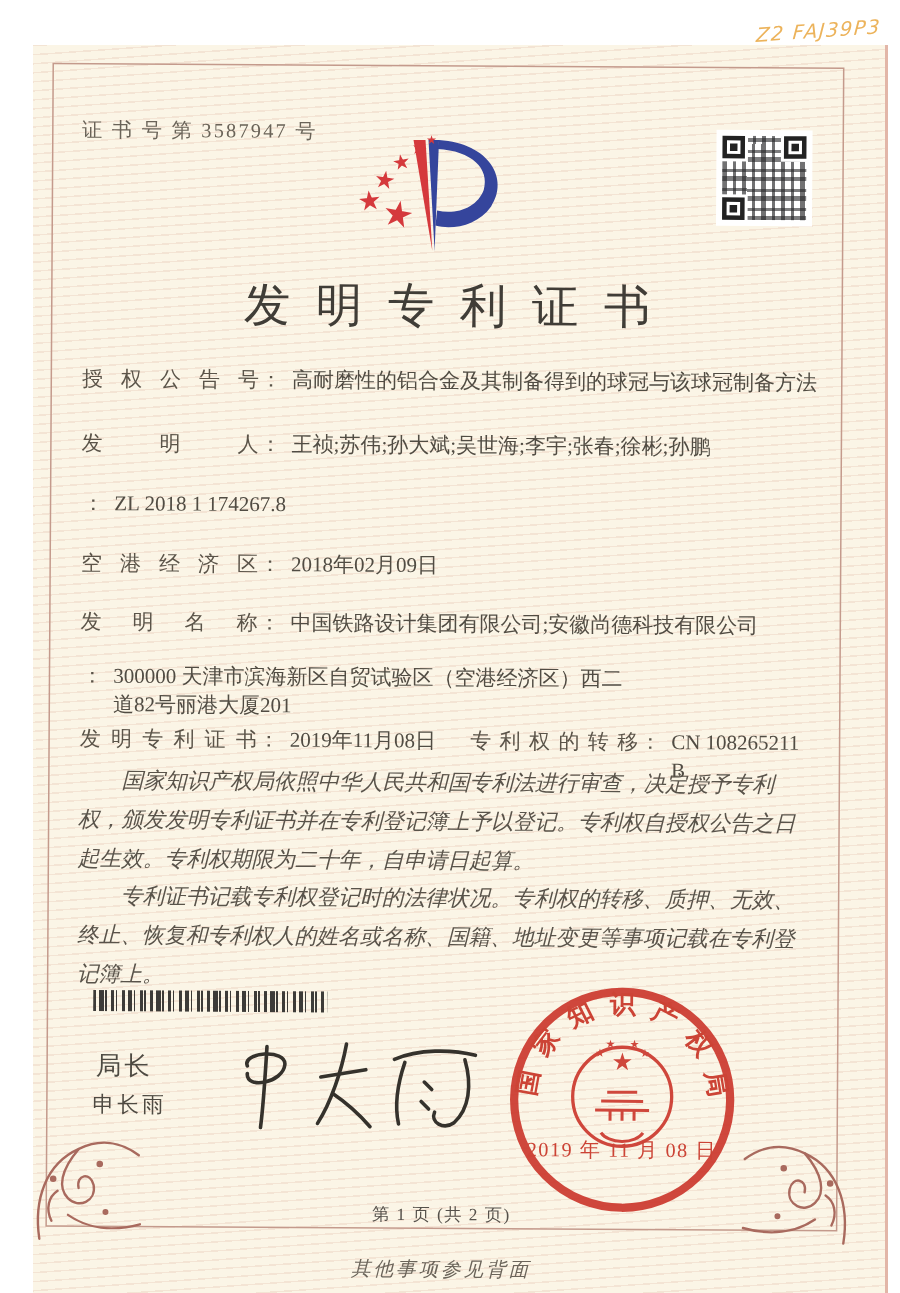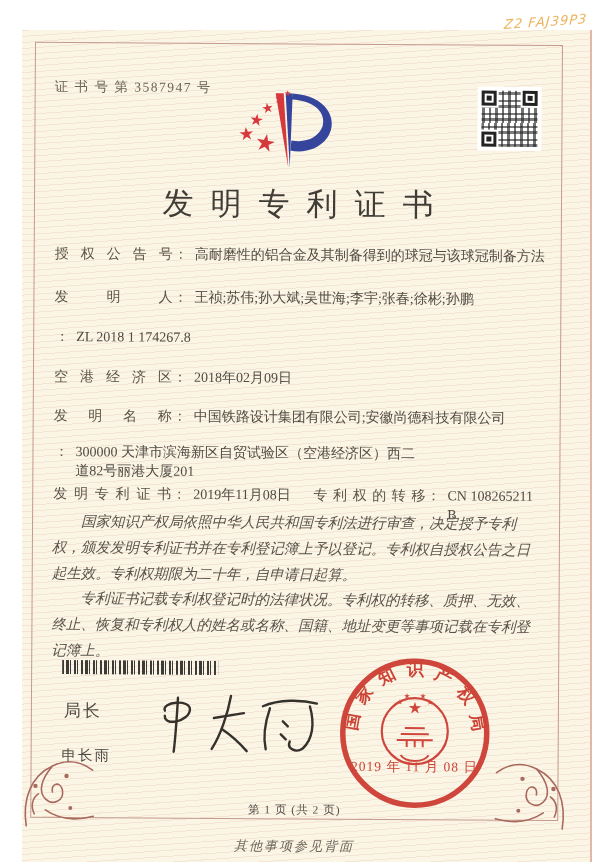--- a/index.html
+++ b/index.html
@@ -65,21 +65,21 @@
 
   .barcode { position:absolute; left:33px; top:620px; width:156px; height:14px;
     background-image:repeating-linear-gradient(90deg,
       #3d3b38 0 2px, rgba(0,0,0,0) 2px 4px,
       #3d3b38 4px 7px, rgba(0,0,0,0) 7px 8px,
       #3d3b38 8px 9px, rgba(0,0,0,0) 9px 12px,
       #3d3b38 12px 14px, rgba(0,0,0,0) 14px 15px,
       #3d3b38 15px 16px, rgba(0,0,0,0) 16px 19px); }
 
   .sig-title { position:absolute; left:35px; top:659px; font-size:17px; color:#4e4a42; letter-spacing:2px; }
-  .sig-name  { position:absolute; left:33px; top:687px; font-size:14.5px; color:#4e4a42; letter-spacing:2px;margin-top:19px; }
+  .sig-name  { position:absolute; left:33px; top:687px; font-size:14.5px; color:#4e4a42; letter-spacing:2px; }
   .sig-script { position:absolute; left:122px; top:650px; width:175px; height:66px; }
 
   .seal { position:absolute; left:305px; top:610px; width:162px; height:162px; mix-blend-mode:multiply; opacity:.93; }
   .seal text { font-family:"Liberation Serif","DejaVu Serif",serif; }
 
   .footer-page { position:absolute; left:0; right:0; top:761px; text-align:center;
     font-size:11.5px; color:#55504a; letter-spacing:1px; }
   .back-note { position:absolute; left:0; right:0; top:796px; text-align:center;
     font-size:13px; color:#6b645a; font-style:italic; letter-spacing:2px; }
 </style>

